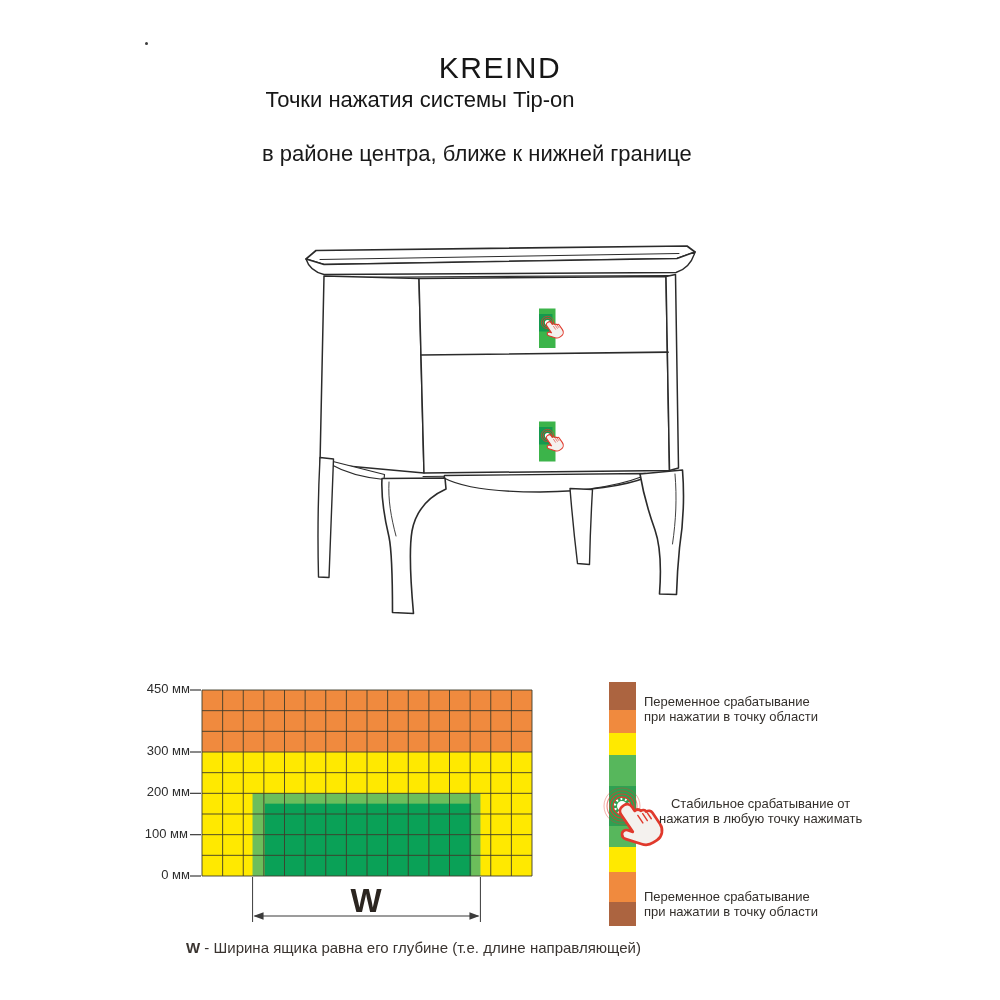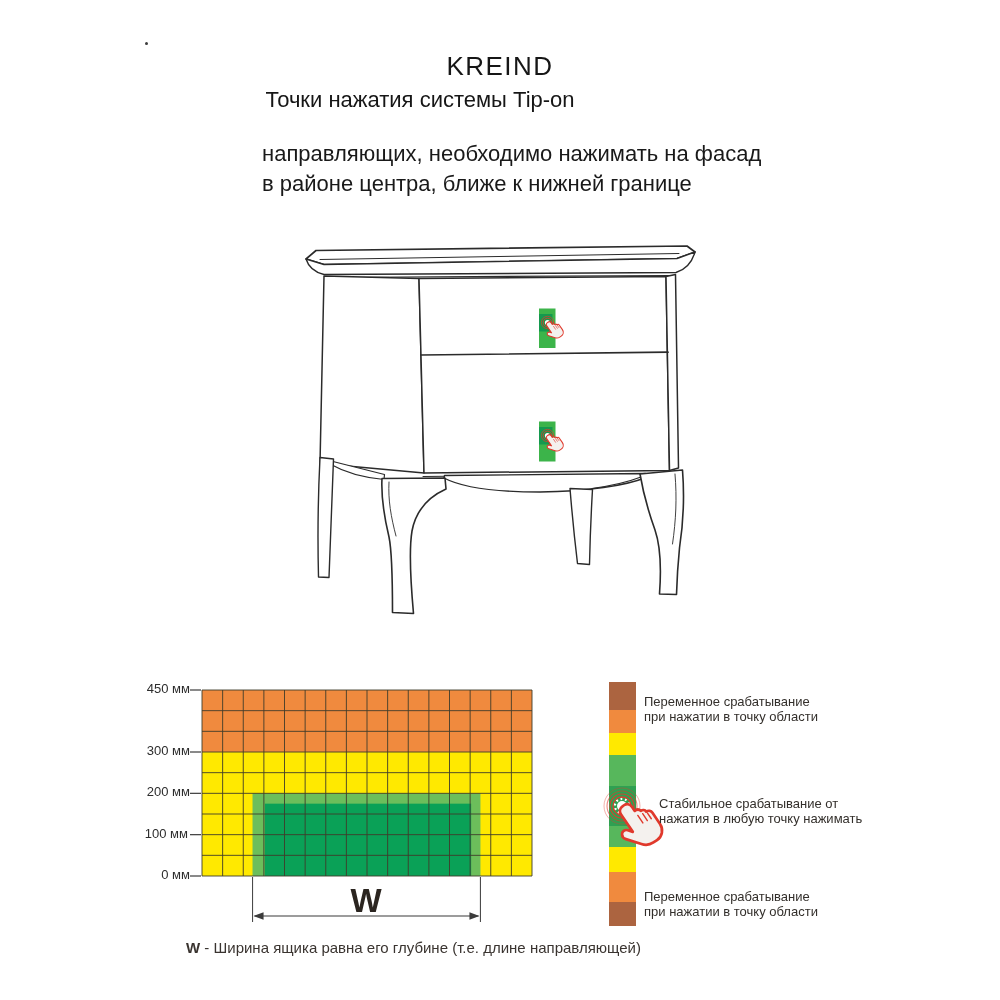--- a/index.html
+++ b/index.html
@@ -4,21 +4,21 @@
 <style>
   html,body{margin:0;padding:0;}
   body{
     width:1000px;height:1000px;position:relative;background:#ffffff;
     font-family:"Liberation Sans", sans-serif;color:#1e1e1e;overflow:hidden;
   }
   .abs{position:absolute;}
   #stage{position:absolute;left:0;top:0;width:1000px;height:1000px;}
   .page-title{
     left:0;top:51px;width:1000px;text-align:center;
-    font-size:26px;letter-spacing:1.5px;color:#161616;
+    font-size:30px;letter-spacing:1.5px;color:#161616;
   }
   .page-subtitle{
     left:0;top:87px;width:840px;text-align:center;
     font-size:22px;color:#161616;
   }
   .intro{
     left:262px;top:139px;width:520px;
     font-size:22px;line-height:30px;color:#191919;
   }
   .ytick{
@@ -41,21 +41,20 @@
 </style>
 </head>
 <body>
 
 <div class="abs ink-speck"></div>
 
 <div class="abs page-title">KREIND</div>
 <div class="abs page-subtitle">Точки нажатия системы Tip-on</div>
 
 <div class="abs intro">
-  <div>направляющих, необходимо нажимать на фасад</div>
   <div>в районе центра, ближе к нижней границе</div>
 </div>
 
 <svg id="stage" viewBox="0 0 1000 1000">
   <defs>
     <g id="hand-shape">
       <path d="M0,-1.5 C-1.9,-1.5 -3.2,-0.2 -3.2,1.8 L-3.2,13.5 L-5,11.2
                C-6.1,9.8 -8.2,9.9 -9,11.4 C-9.6,12.4 -9.4,13.7 -8.6,14.7
                L-3,21.8 C-1.6,23.7 0.6,24.8 3,24.8 L5.4,24.8
                C9,24.8 11.8,21.9 11.8,18.3 L11.8,10.8
@@ -186,20 +185,20 @@
 
 <div class="abs chart-caption">
   <b>W</b>
   <span>- Ширина ящика равна его глубине (т.е. длине направляющей)</span>
 </div>
 
 <div class="abs legend-text" style="left:644px;top:694px;">
   <div>Переменное срабатывание</div>
   <div>при нажатии в точку области</div>
 </div>
-<div class="abs legend-text" style="left:659px;top:796px;">
+<div class="abs legend-text" style="left:659px;top:796px;text-align:center;">
   <div>Стабильное срабатывание от</div>
   <div>нажатия в любую точку нажимать</div>
 </div>
 <div class="abs legend-text" style="left:644px;top:889px;">
   <div>Переменное срабатывание</div>
   <div>при нажатии в точку области</div>
 </div>
 
 </body></html>

